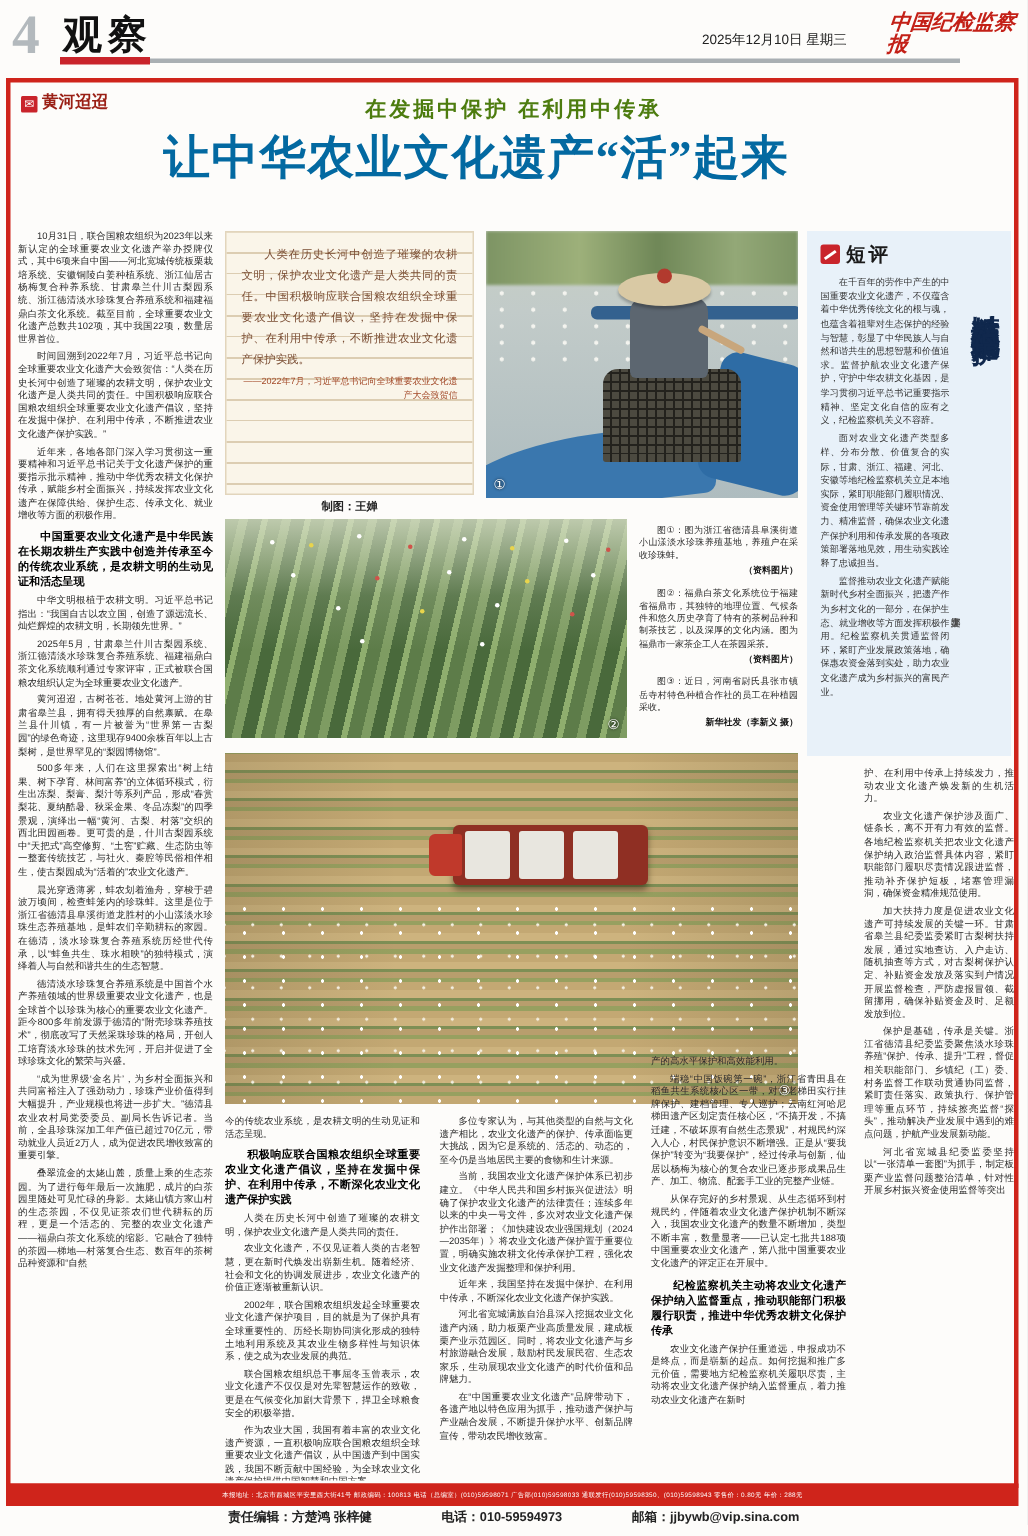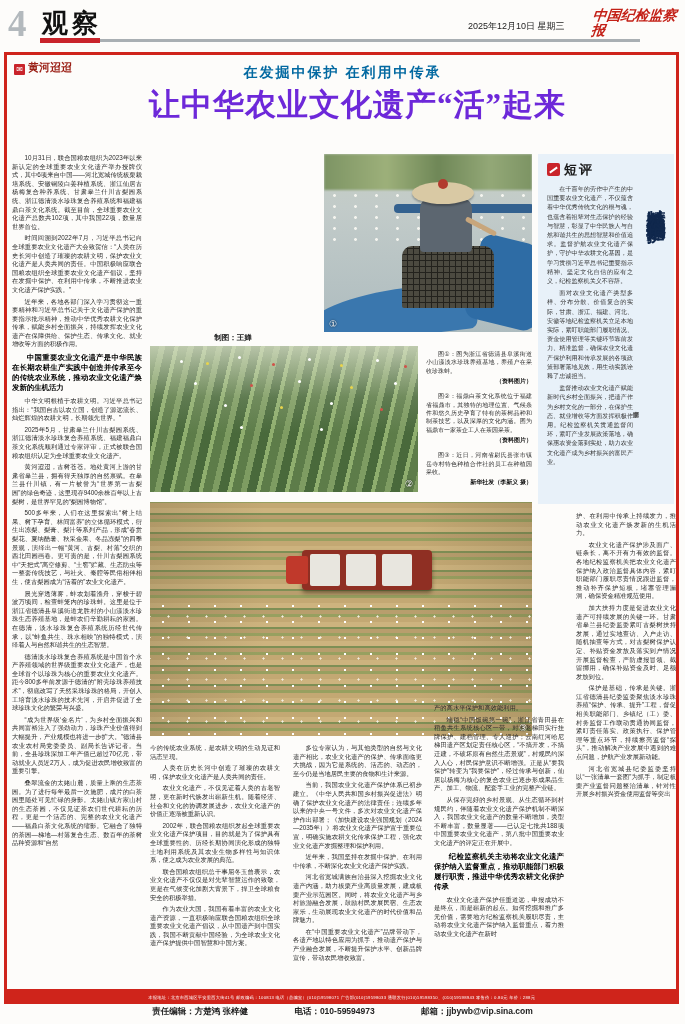--- a/index.html
+++ b/index.html
@@ -21,23 +21,23 @@
             display:flex;align-items:center;justify-content:center;}
   .info-bar span{font-size:5px;color:#ffffff;white-space:nowrap;transform:scale(.85);letter-spacing:.3px;}
   .editors-line{position:absolute;left:0;top:1006px;width:685px;text-align:center;font-size:8.5px;
                 font-weight:bold;color:#222;}
   .editors-line span{margin:0 22px;}
   
   .col-tag{position:absolute;left:14px;top:60px;font-size:11px;font-weight:bold;color:#9a1f15;}
   .col-tag .ico{display:inline-block;width:11px;height:11px;background:#c9242b;color:#fff;font-size:8px;
                 line-height:11px;text-align:center;vertical-align:-1px;margin-right:3px;border-radius:1px;}
   .kicker{position:absolute;left:0;top:64px;width:685px;text-align:center;font-size:14px;font-weight:bold;
-          letter-spacing:2px;color:#0369a1;}
+          letter-spacing:2px;color:#4d7c0f;}
   .headline{position:absolute;left:0;top:84px;width:635px;text-align:center;font-size:31px;font-weight:bold;
-            letter-spacing:1px;color:#6d28d9;font-family:"Liberation Serif",serif;padding-left:40px;}
+            letter-spacing:1px;color:#0369a1;font-family:"Liberation Serif",serif;}
   .byline{position:absolute;left:0;top:137px;width:685px;text-align:center;font-size:8.5px;color:#333;}
   
   .bodycol{position:absolute;overflow:hidden;text-align:justify;}
   .bodycol p{margin:0 0 3px 0;font-size:6.3px;line-height:8.6px;color:#2a2a2a;text-indent:2em;}
   .bodycol h4{margin:4px 0 4px 0;font-size:7.4px;line-height:10px;color:#000;text-indent:2em;font-weight:bold;}
   
   .quote-box{position:absolute;left:150px;top:154px;width:166px;height:176px;background:#faf5e9;
              border:1px solid #e2d5bc;box-sizing:border-box;padding:8px 10px 4px 10px;overflow:hidden;
              background-image:repeating-linear-gradient(180deg,transparent 0 13px,#dccdb2 13px 14px);}
   .quote-box p{margin:0;font-size:7.6px;line-height:14px;color:#7a4d33;text-indent:2em;text-align:justify;
@@ -130,31 +130,35 @@
   <div class="col-tag">
     <span class="ico">✉</span><span>黄河迢迢</span>
   </div>
   <div class="kicker">在发掘中保护 在利用中传承</div>
   <div class="headline">让中华农业文化遗产“活”起来</div>
 
   <div class="bodycol c1">
     <p>10月31日，联合国粮农组织为2023年以来新认定的全球重要农业文化遗产举办授牌仪式，其中6项来自中国——河北宽城传统板栗栽培系统、安徽铜陵白姜种植系统、浙江仙居古杨梅复合种养系统、甘肃皋兰什川古梨园系统、浙江德清淡水珍珠复合养殖系统和福建福鼎白茶文化系统。截至目前，全球重要农业文化遗产总数共102项，其中我国22项，数量居世界首位。</p>
     <p>时间回溯到2022年7月，习近平总书记向全球重要农业文化遗产大会致贺信：“人类在历史长河中创造了璀璨的农耕文明，保护农业文化遗产是人类共同的责任。中国积极响应联合国粮农组织全球重要农业文化遗产倡议，坚持在发掘中保护、在利用中传承，不断推进农业文化遗产保护实践。”</p>
     <p>近年来，各地各部门深入学习贯彻这一重要精神和习近平总书记关于文化遗产保护的重要指示批示精神，推动中华优秀农耕文化保护传承，赋能乡村全面振兴，持续发挥农业文化遗产在保障供给、保护生态、传承文化、就业增收等方面的积极作用。</p>
-    <h4>中国重要农业文化遗产是中华民族在长期农耕生产实践中创造并传承至今的传统农业系统，推动农业文化遗产焕发新的生机活力</h4>
+    <h4>中国重要农业文化遗产是中华民族在长期农耕生产实践中创造并传承至今的传统农业系统，是农耕文明的生动见证和活态呈现</h4>
     <p>中华文明根植于农耕文明。习近平总书记指出：“我国自古以农立国，创造了源远流长、灿烂辉煌的农耕文明，长期领先世界。”</p>
     <p>2025年5月，甘肃皋兰什川古梨园系统、浙江德清淡水珍珠复合养殖系统、福建福鼎白茶文化系统顺利通过专家评审，正式被联合国粮农组织认定为全球重要农业文化遗产。</p>
     <p>黄河迢迢，古树苍苍。地处黄河上游的甘肃省皋兰县，拥有得天独厚的自然禀赋。在皋兰县什川镇，有一片被誉为“世界第一古梨园”的绿色奇迹，这里现存9400余株百年以上古梨树，是世界罕见的“梨园博物馆”。</p>
     <p>500多年来，人们在这里探索出“树上结果、树下孕育、林间富养”的立体循环模式，衍生出冻梨、梨膏、梨汁等系列产品，形成“春赏梨花、夏纳酷暑、秋采金果、冬品冻梨”的四季景观，演绎出一幅“黄河、古梨、村落”交织的西北田园画卷。更可贵的是，什川古梨园系统中“天把式”高空修剪、“土窖”贮藏、生态防虫等一整套传统技艺，与社火、秦腔等民俗相伴相生，使古梨园成为“活着的”农业文化遗产。</p>
     <p>晨光穿透薄雾，蚌农划着渔舟，穿梭于碧波万顷间，检查蚌笼内的珍珠蚌。这里是位于浙江省德清县阜溪街道龙胜村的小山漾淡水珍珠生态养殖基地，是蚌农们辛勤耕耘的家园。在德清，淡水珍珠复合养殖系统历经世代传承，以“蚌鱼共生、珠水相映”的独特模式，演绎着人与自然和谐共生的生态智慧。</p>
     <p>德清淡水珍珠复合养殖系统是中国首个水产养殖领域的世界级重要农业文化遗产，也是全球首个以珍珠为核心的重要农业文化遗产。距今800多年前发源于德清的“附壳珍珠养殖技术”，彻底改写了天然采珠珍珠的格局，开创人工培育淡水珍珠的技术先河，开启并促进了全球珍珠文化的繁荣与兴盛。</p>
     <p>“成为世界级‘金名片’，为乡村全面振兴和共同富裕注入了强劲动力，珍珠产业价值得到大幅提升，产业规模也将进一步扩大。”德清县农业农村局党委委员、副局长告诉记者。当前，全县珍珠深加工年产值已超过70亿元，带动就业人员近2万人，成为促进农民增收致富的重要引擎。</p>
     <p>叠翠流金的太姥山麓，质量上乘的生态茶园。为了进行每年最后一次施肥，成片的白茶园里随处可见忙碌的身影。太姥山镇方家山村的生态茶园，不仅见证茶农们世代耕耘的历程，更是一个活态的、完整的农业文化遗产——福鼎白茶文化系统的缩影。它融合了独特的茶园—梯地—村落复合生态、数百年的茶树品种资源和“自然</p>
   </div>
 
+  <div class="quote-box">
+    <p>人类在历史长河中创造了璀璨的农耕文明，保护农业文化遗产是人类共同的责任。中国积极响应联合国粮农组织全球重要农业文化遗产倡议，坚持在发掘中保护、在利用中传承，不断推进农业文化遗产保护实践。</p>
+    <div class="quote-attr">——2022年7月，习近平总书记向全球重要农业文化遗产大会致贺信</div>
+  </div>
   <div class="quote-credit">制图：王婵</div>
 
   <div class="photo p1">
     <div class="veg"></div>
     <div class="buoys"></div>
     <div class="farboat"></div>
     <div class="hull"></div>
     <div class="hull2"></div>
     <div class="cage"></div>
     <div class="body"></div>
@@ -198,20 +202,21 @@
       <p>在千百年的劳作中产生的中国重要农业文化遗产，不仅蕴含着中华优秀传统文化的根与魂，也蕴含着祖辈对生态保护的经验与智慧，彰显了中华民族人与自然和谐共生的思想智慧和价值追求。监督护航农业文化遗产保护，守护中华农耕文化基因，是学习贯彻习近平总书记重要指示精神、坚定文化自信的应有之义，纪检监察机关义不容辞。</p>
       <p>面对农业文化遗产类型多样、分布分散、价值复合的实际，甘肃、浙江、福建、河北、安徽等地纪检监察机关立足本地实际，紧盯职能部门履职情况、资金使用管理等关键环节靠前发力、精准监督，确保农业文化遗产保护利用和传承发展的各项政策部署落地见效，用生动实践诠释了忠诚担当。</p>
       <p>监督推动农业文化遗产赋能新时代乡村全面振兴，把遗产作为乡村文化的一部分，在保护生态、就业增收等方面发挥积极作用。纪检监察机关贯通监督闭环，紧盯产业发展政策落地，确保惠农资金落到实处，助力农业文化遗产成为乡村振兴的富民产业。</p>
     </div>
     <div class="sb-title">以精准监督护航农业文化遗产保护</div>
     <div class="sb-author">李灵娜</div>
   </div>
 
   <div class="bodycol c2">
     <p style="text-indent:0;">今的传统农业系统，是农耕文明的生动见证和活态呈现。</p>
+    <h4>积极响应联合国粮农组织全球重要农业文化遗产倡议，坚持在发掘中保护、在利用中传承，不断深化农业文化遗产保护实践</h4>
     <p>人类在历史长河中创造了璀璨的农耕文明，保护农业文化遗产是人类共同的责任。</p>
     <p>农业文化遗产，不仅见证着人类的古老智慧，更在新时代焕发出崭新生机。随着经济、社会和文化的协调发展进步，农业文化遗产的价值正逐渐被重新认识。</p>
     <p>2002年，联合国粮农组织发起全球重要农业文化遗产保护项目，目的就是为了保护具有全球重要性的、历经长期协同演化形成的独特土地利用系统及其农业生物多样性与知识体系，使之成为农业发展的典范。</p>
     <p>联合国粮农组织总干事屈冬玉曾表示，农业文化遗产不仅仅是对先辈智慧运作的致敬，更是在气候变化加剧大背景下，捍卫全球粮食安全的积极举措。</p>
     <p>作为农业大国，我国有着丰富的农业文化遗产资源，一直积极响应联合国粮农组织全球重要农业文化遗产倡议，从中国遗产到中国实践，我国不断贡献中国经验，为全球农业文化遗产保护提供中国智慧和中国方案。</p>
   </div>
 
   <div class="bodycol c3">
     <p>多位专家认为，与其他类型的自然与文化遗产相比，农业文化遗产的保护、传承面临更大挑战，因为它是系统的、活态的、动态的，至今仍是当地居民主要的食物和生计来源。</p>
     <p>当前，我国农业文化遗产保护体系已初步建立。《中华人民共和国乡村振兴促进法》明确了保护农业文化遗产的法律责任；连续多年以来的中央一号文件，多次对农业文化遗产保护作出部署；《加快建设农业强国规划（2024—2035年）》将农业文化遗产保护置于重要位置，明确实施农耕文化传承保护工程，强化农业文化遗产发掘整理和保护利用。</p>

